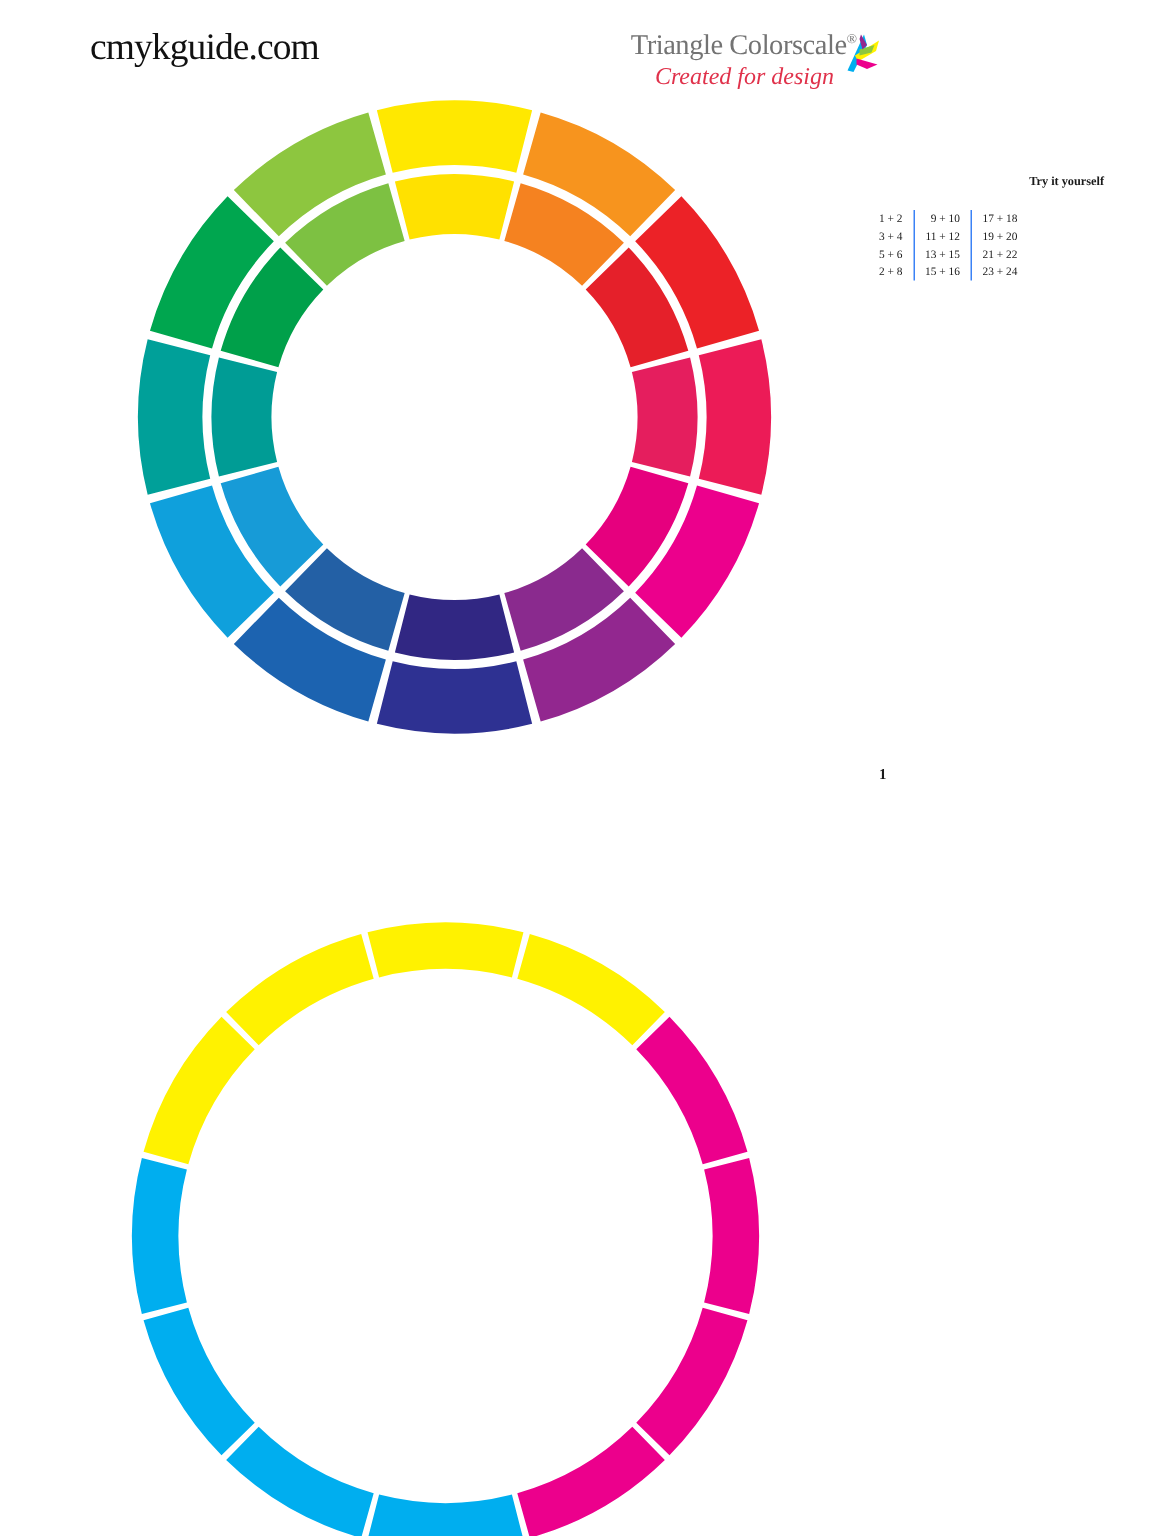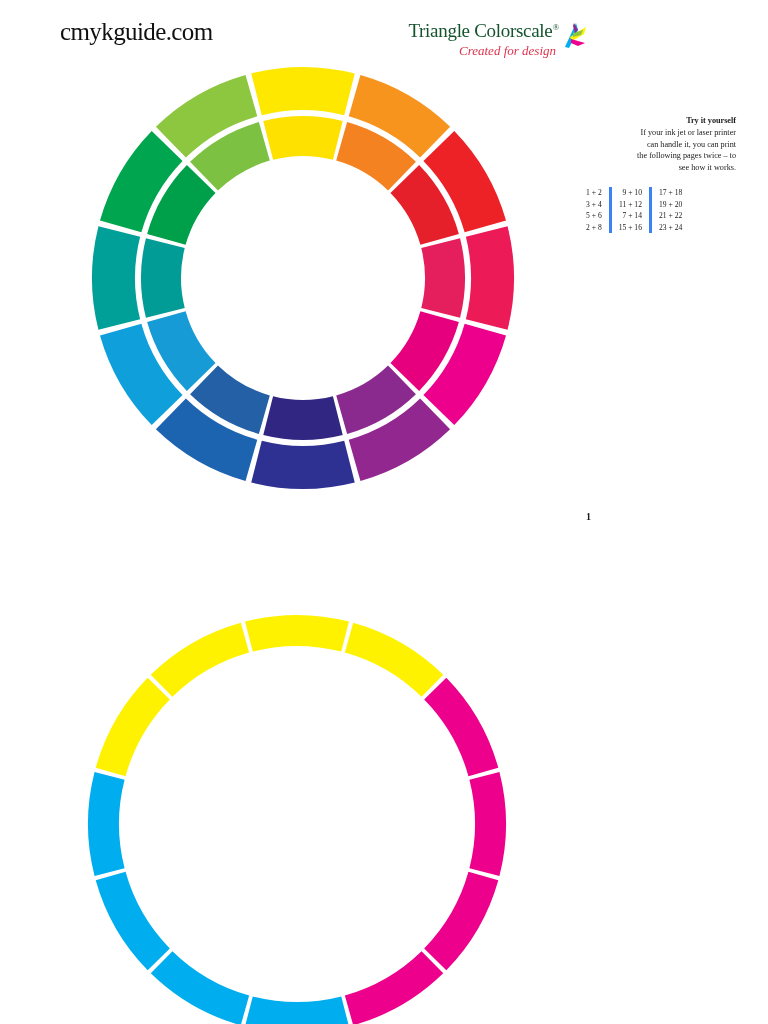--- a/index.html
+++ b/index.html
@@ -51,40 +51,40 @@
   
   .brand {
     position: absolute;
     right: 28px;
     top: 20px;
     width: 180px;
     height: 44px;
   }
   .brand-name {
     position: absolute;
-    right: 28px;
+    right: 16px;
     top: 0px;
     font-family: "Liberation Serif", serif;
     font-size: 19px;
     letter-spacing: -0.3px;
-    color: #14532d;
+    color: #737373;
     white-space: nowrap;
     text-align: right;
   }
   .brand-reg {
     font-size: 9px;
     vertical-align: super;
   }
   .brand-tagline {
     position: absolute;
     right: 31px;
     top: 23px;
     font-family: "Liberation Serif", serif;
     font-style: italic;
-    font-size: 13px;
+    font-size: 16px;
     color: #e0324b;
     white-space: nowrap;
     text-align: left;
   }
   .brand-mark {
     position: absolute;
     right: 0px;
     top: 1px;
     width: 26px;
     height: 28px;
@@ -116,21 +116,21 @@
 
   .pairs {
     margin-top: 14px;
     display: flex;
     font-size: 7.6px;
     line-height: 11.6px;
   }
   .pairs-col {
     padding-right: 7px;
     padding-left: 7px;
-    border-right: 3px solid #3b82f6;
+    border-right: 1px solid #3b82f6;
   }
   .pairs-col:first-child { padding-left: 0; }
   .pairs-col:last-child { border-right: none; }
   .pairs-col .pair { white-space: nowrap; }
 
   .notice {
     margin-top: 16px;
     font-size: 8.2px;
     line-height: 11.4px;
     color: #e46070;
@@ -211,35 +211,31 @@
           <path d="M95.86048156062176,324.94074666243944A162,162 0 0 1 56.12068504825578,256.1094000205731L94.6094047894272,245.2181901389501A122,122 0 0 0 124.53690586664108,297.05414254825683Z" fill="#179BD7"></path>
           <path d="M54.949853316987486,251.73979651236598A162,162 0 0 1 54.949853316987486,172.26020348763404L93.72766731279305,182.07249892278614A122,122 0 0 0 93.72766731279305,241.9275010772139Z" fill="#009C95"></path>
           <path d="M56.12068504825575,167.890599979427A162,162 0 0 1 95.86048156062178,99.05925333756056L124.53690586664109,126.94585745174314A122,122 0 0 0 94.60940478942717,178.78180986104996Z" fill="#00A04A"></path>
           <path d="M99.05925333756052,95.8604815606218A162,162 0 0 1 167.89059997942698,56.12068504825578L178.78180986104994,94.60940478942719A122,122 0 0 0 126.94585745174311,124.53690586664112Z" fill="#7DC142"></path>
         </g>
     </svg>
   </div>
 
   <div class="info">
     <p class="info-heading">Try it yourself</p>
-    <p class="info-para">If your ink jet or laser printer
-can handle it, you can print
-the following pages twice – to
-see how it works.</p>
     <div class="pairs">
         <div class="pairs-col">
           <div class="pair">1 + 2</div>
           <div class="pair">3 + 4</div>
           <div class="pair">5 + 6</div>
           <div class="pair">2 + 8</div>
         </div>
         <div class="pairs-col">
           <div class="pair">9 + 10</div>
           <div class="pair">11 + 12</div>
-          <div class="pair">7 + 14</div>
+          <div class="pair">13 + 15</div>
           <div class="pair">15 + 16</div>
         </div>
         <div class="pairs-col">
           <div class="pair">17 + 18</div>
           <div class="pair">19 + 20</div>
           <div class="pair">21 + 22</div>
           <div class="pair">23 + 24</div>
         </div>
       </div>
   </div>

